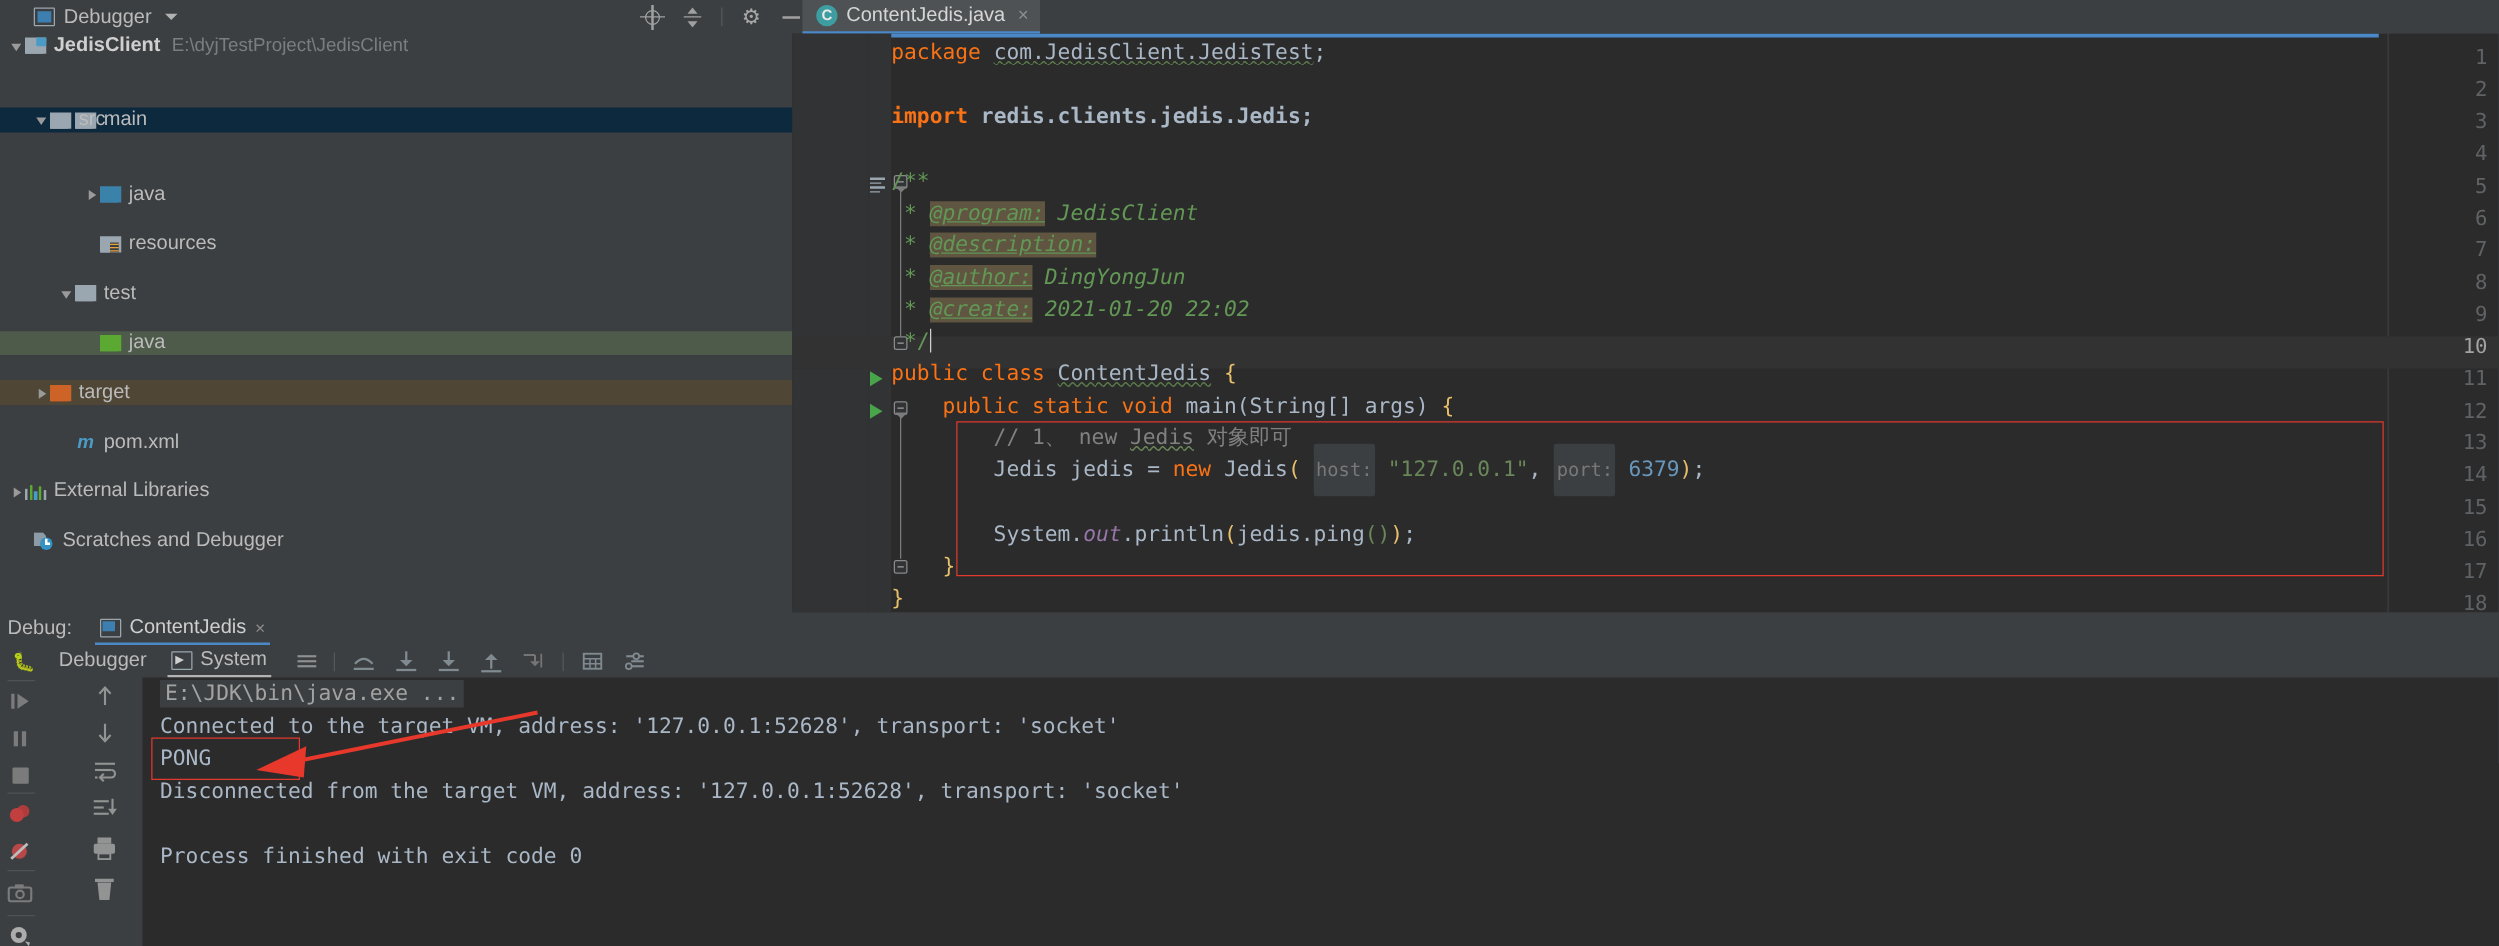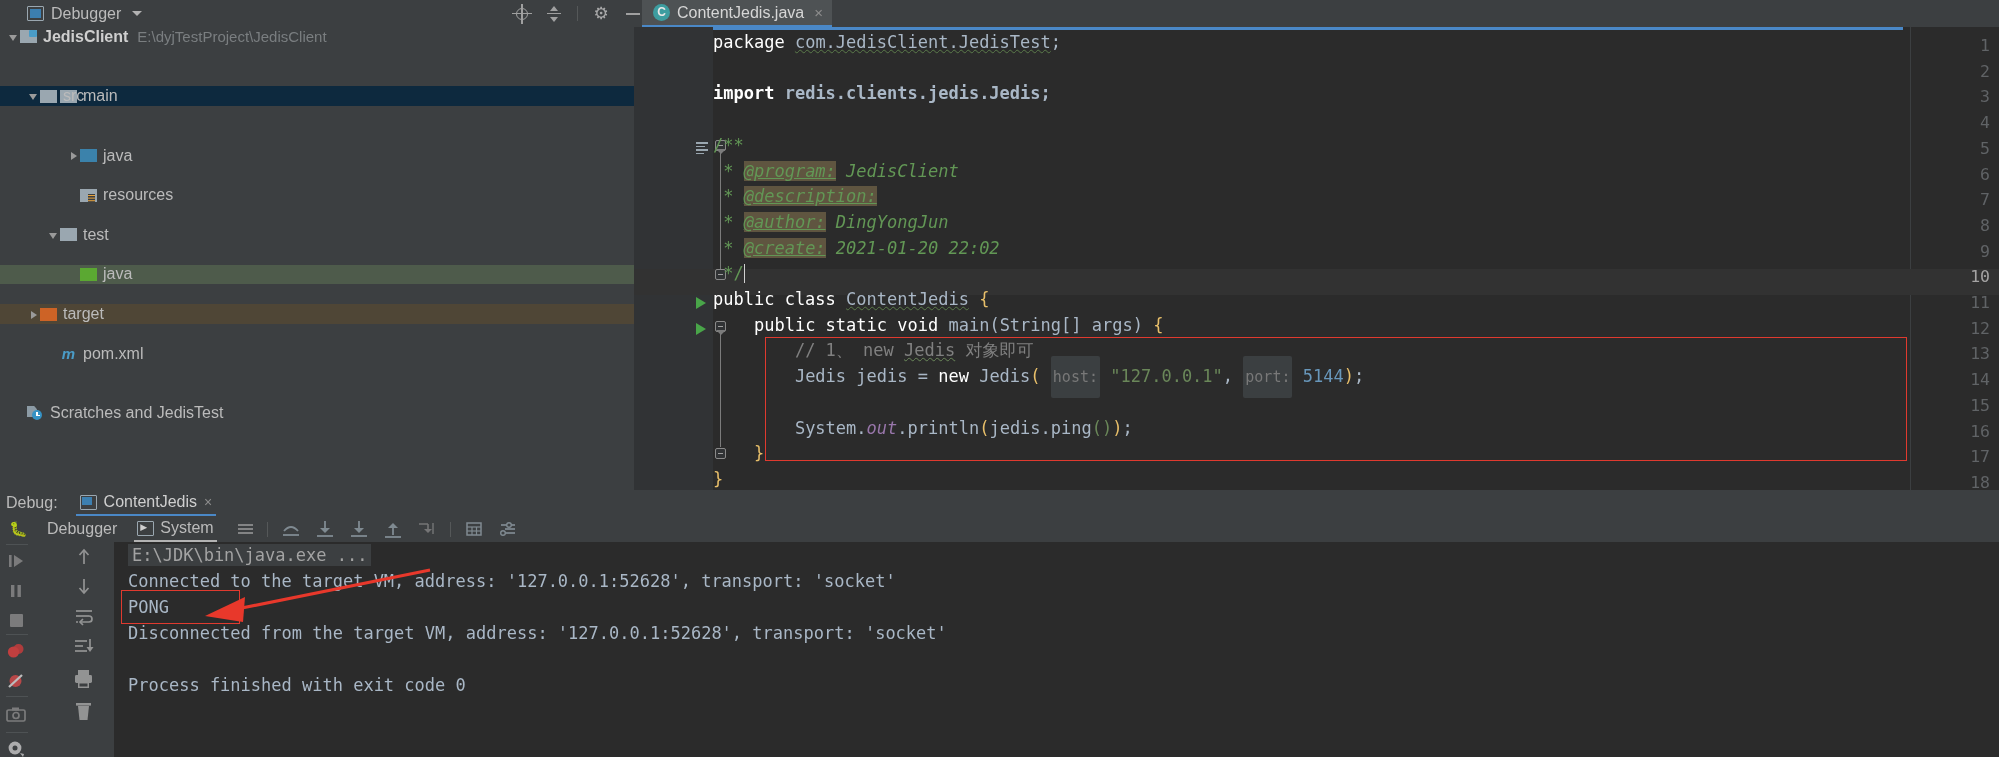--- a/index.html
+++ b/index.html
@@ -79,21 +79,21 @@
           font-family:"DejaVu Sans Mono","Liberation Mono",monospace;font-size:17px;}
   .gutter{position:absolute;left:0;top:0;width:61px;height:463px;background:#313335;}
   .gutter2{position:absolute;left:61px;top:0;width:18px;height:463px;background:#313335;}
   .ln{position:absolute;right:9px;width:46px;text-align:right;color:#606366;font-size:16.5px;}
   .ln.cur{color:#a4a3a3;}
   .codeline{position:absolute;left:79px;white-space:pre;line-height:25.7px;height:25.7px;}
   .curline{position:absolute;left:0;width:1365px;height:25.7px;background:#323232;}
   .ed-right-line{position:absolute;left:1276px;top:0;width:1px;height:463px;background:#3c3f41;}
 
   
-  .kw{color:#ffffff;margin-top:20px;}
+  .kw{color:#f97316;margin-top:20px;}
   .txt{color:#a9b7c6;}
   .str{color:#6a8759;}
   .num{color:#6897bb;}
   .cmt{color:#808080;}
   .jd{color:#629755;}
   .jdt{color:#629755;text-decoration:underline;font-style:italic;background:#5f5540;}
   .jdi{color:#629755;font-style:italic;}
   .stc{color:#9876aa;font-style:italic;}
   .hint{color:#787878;background:#3b3f41;border-radius:2px;padding:12px 2px;font-size:15px;}
   .bk1{color:#e8bf6a;}
@@ -230,26 +230,37 @@
       <span class="fo orange"></span>
       <span class="tlabel">target</span>
     </div>
 
     <div class="trow" style="top:158.4px;padding-left:47px;">
       <span class="arrow"></span>
       <span class="m-ico">m</span>
       <span class="tlabel">pom.xml</span>
     </div>
 
+    <div class="trow" style="top:178.2px;padding-left:7px;">
+      <span class="arrow r"></span>
+      <span class="lib-ico">
+        <span style="height:9px;background:#9aa7b0;"></span>
+        <span style="height:12px;background:#5ba832;"></span>
+        <span style="height:7px;background:#4a9cc7;"></span>
+        <span style="height:11px;background:#5ba832;"></span>
+        <span style="height:8px;background:#9aa7b0;"></span>
+      </span>
+      <span class="tlabel">External Libraries</span>
+    </div>
 
     <div class="trow" style="top:198px;padding-left:27px;">
       <span class="scr-ico">
           <i></i>
         </span>
-      <span class="tlabel">Scratches and JedisTest</span>
+      <span class="tlabel">Scratches and Debugger</span>
     </div>
   </div>
 
   <div class="editor">
     <div class="gutter"></div>
     <div class="gutter2"></div>
     <div class="ed-scroll-top"></div>
     <div class="ed-right-line"></div>
 
     <div class="curline" style="top:242px;"></div>
@@ -297,21 +308,21 @@
     <div class="codeline" style="top:80.1px;"></div>
     <div class="codeline" style="top:105.8px;"><span class="jd">/**</span></div>
     <div class="codeline" style="top:131.5px;"><span class="jd"> * </span><span class="jdt">@program:</span><span class="jdi"> JedisClient</span></div>
     <div class="codeline" style="top:157.2px;"><span class="jd"> * </span><span class="jdt">@description:</span></div>
     <div class="codeline" style="top:182.9px;"><span class="jd"> * </span><span class="jdt">@author:</span><span class="jdi"> DingYongJun</span></div>
     <div class="codeline" style="top:208.6px;"><span class="jd"> * </span><span class="jdt">@create:</span><span class="jdi"> 2021-01-20 22:02</span></div>
     <div class="codeline" style="top:234.3px;"><span class="jd"> */</span><span class="caret"></span></div>
     <div class="codeline" style="top:260px;"><span class="kw">public class</span> <span class="txt wavy2">ContentJedis</span> <span class="bk1">{</span></div>
     <div class="codeline" style="top:285.7px;">    <span class="kw">public static void</span> <span class="txt">main(</span><span class="txt">String[] args) </span><span class="bk1">{</span></div>
     <div class="codeline" style="top:311.4px;">        <span class="cmt">// 1、 new </span><span class="cmt wavy">Jedis</span><span class="cmt"> 对象即可</span></div>
-    <div class="codeline" style="top:337.1px;">        <span class="txt">Jedis jedis = </span><span class="kw">new </span><span class="txt">Jedis</span><span class="bk1">(</span> <span class="hint">host:</span> <span class="str">"127.0.0.1"</span><span class="txt">, </span><span class="hint">port:</span> <span class="num">5144</span><span class="bk1">)</span><span class="txt">;</span></div>
+    <div class="codeline" style="top:337.1px;">        <span class="txt">Jedis jedis = </span><span class="kw">new </span><span class="txt">Jedis</span><span class="bk1">(</span> <span class="hint">host:</span> <span class="str">"127.0.0.1"</span><span class="txt">, </span><span class="hint">port:</span> <span class="num">6379</span><span class="bk1">)</span><span class="txt">;</span></div>
     <div class="codeline" style="top:388.5px;">        <span class="txt">System.</span><span class="stc">out</span><span class="txt">.println</span><span class="bk1">(</span><span class="txt">jedis.ping</span><span class="str">()</span><span class="bk1">)</span><span class="txt">;</span></div>
     <div class="codeline" style="top:414.2px;">    <span class="bk1">}</span></div>
     <div class="codeline" style="top:439.9px;"><span class="bk1">}</span></div>
 
     <div class="redbox" style="left:131px;top:310px;width:1140px;height:122px;"></div>
   </div>
 
   <div class="dbg">
 
     <div class="dbg-hdr">

